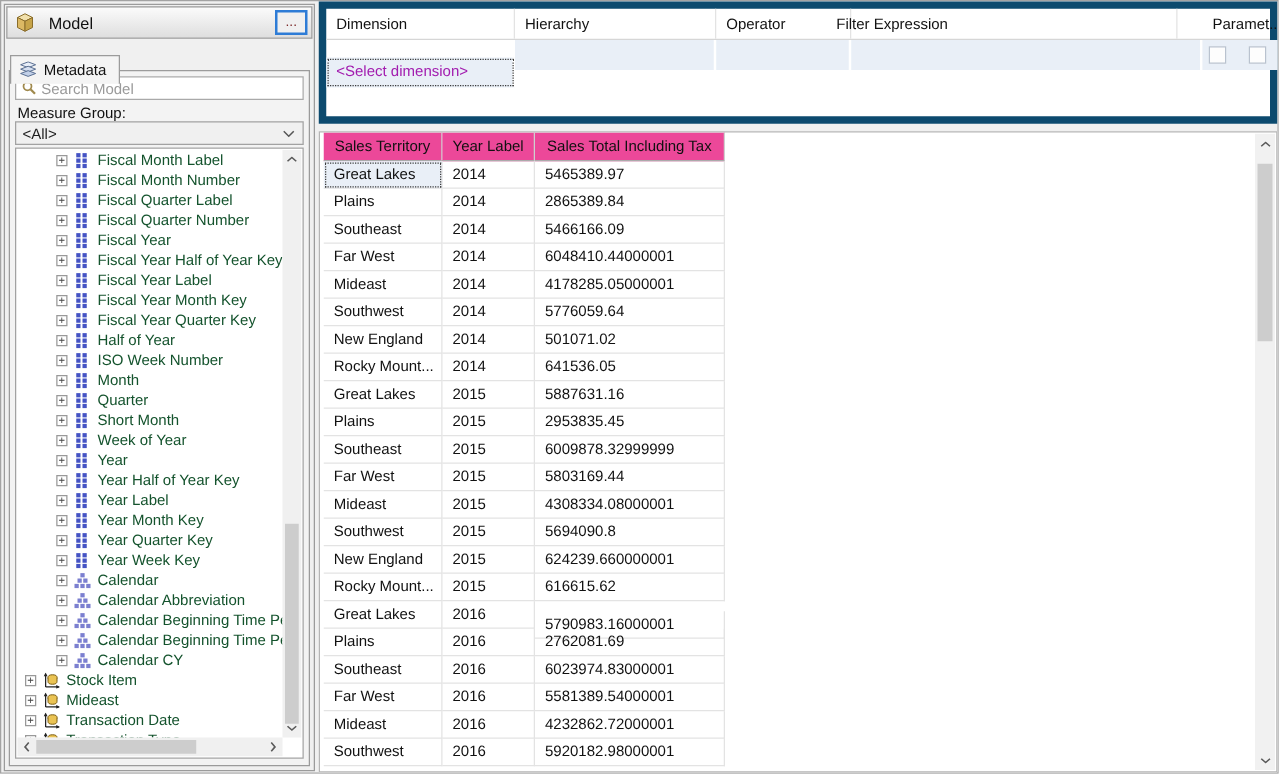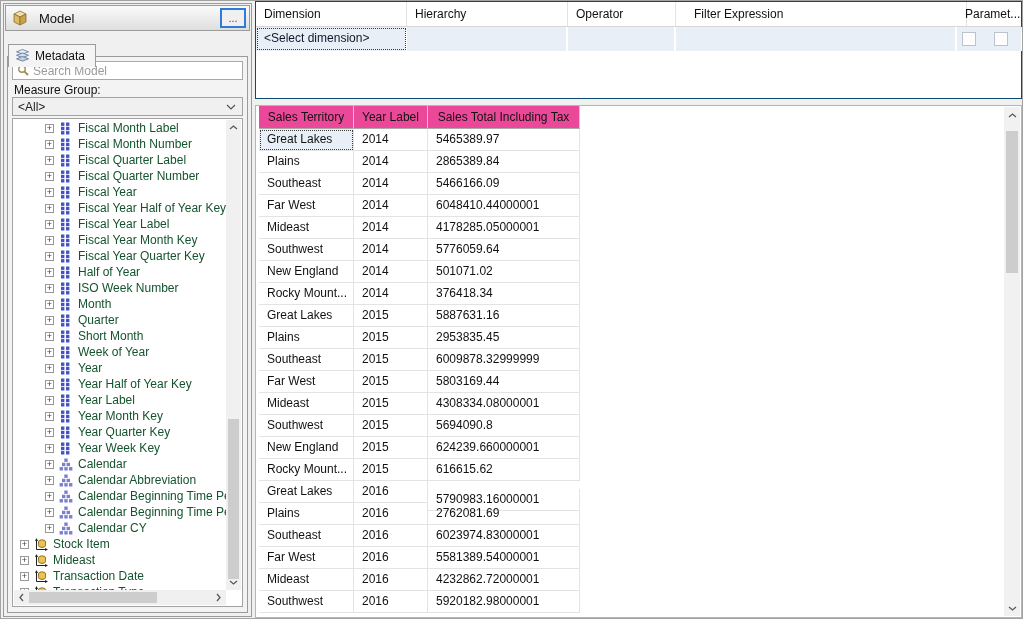--- a/index.html
+++ b/index.html
@@ -84,36 +84,36 @@
   .sb-v { top:1px; right:1px; bottom:16px; width:15px; }
   .sb-h { left:1px; right:16px; bottom:1px; height:15px; }
   .sb-btn { position:absolute; width:15px; height:15px; display:flex; align-items:center; justify-content:center; }
   .sb-thumb { position:absolute; background:#cdcdcd; }
   .sb-v .sb-thumb { left:2px; right:2px; }
   .sb-h .sb-thumb { top:2px; bottom:2px; }
 
   
   #filter-pane {
     position:absolute; left:254px; top:0; right:0; height:98px;
-    background:#fff; border:1px solid #0c4a6e;
+    background:#fff; border:6px solid #0c4a6e;
   }
   .f-header { position:absolute; left:0; top:0; right:0; height:25px; border-bottom:1px solid #d6d6d6; }
   .f-hcell {
     position:absolute; top:0; height:24px; line-height:24px;
     padding-left:8px; border-right:1px solid #e3e3e3; color:#111;
     overflow:hidden; white-space:nowrap;
   }
   .f-row { position:absolute; left:0; top:25px; right:0; height:24px; }
   .f-cell {
     position:absolute; top:0; height:24px; background:#e9eff7;
     border-right:2px solid #fff;
   }
   .f-cell.dim {
-    line-height:22px; padding-left:8px; color:#0f172a;
-    outline:1px dotted #3c3c3c; outline-offset:-2px;
+    line-height:22px; padding-left:8px; color:#a21caf;
+    outline:1px dotted #3c3c3c; outline-offset:-2px;margin-top:14px;
   }
   .checkbox {
     position:absolute; top:5px; width:14px; height:14px;
     background:#fdfdfd; border:1px solid #b9c2cf; cursor:pointer;
   }
 
   #results-pane {
     position:absolute; left:254px; top:104px; right:0; bottom:0;
     background:#fff; border:1px solid #b5b5b5; overflow:hidden;
   }
@@ -571,21 +571,21 @@
         </div>
       </div>
     </div>
   </div>
 
   <div id="filter-pane">
     <div class="f-header" id="filter-header">
         <div class="f-hcell" style="left: 0px; width: 151px;">Dimension</div>
         <div class="f-hcell" style="left: 151px; width: 161px;">Hierarchy</div>
         <div class="f-hcell" style="left: 312px; width: 108px;">Operator</div>
-        <div class="f-hcell" style="left: 430px; width: 281px;">Filter Expression</div>
+        <div class="f-hcell" style="left: 400px; width: 281px;">Filter Expression</div>
         <div class="f-hcell" style="left: 701px; width: 66px;">Paramet...</div>
       </div>
     <div class="f-row" id="filter-row">
         <div class="f-cell dim" style="left: 0px; width: 151px;">&lt;Select dimension&gt;</div>
         <div class="f-cell" style="left: 151px; width: 161px;"></div>
         <div class="f-cell" style="left: 312px; width: 108px;"></div>
         <div class="f-cell" style="left: 420px; width: 281px;"></div>
         <div class="f-cell" style="left: 701px; width: 66px;">
           <span class="checkbox" style="left: 5px;"></span>
           <span class="checkbox" style="left: 37px;"></span>
@@ -614,21 +614,21 @@
         <div class="r-cell" style="left: 98px; top: 111px; width: 74px;">2014</div>
         <div class="r-cell" style="left: 172px; top: 111px; width: 152px;">4178285.05000001</div>
         <div class="r-cell" style="left: 3px; top: 133px; width: 95px;">Southwest</div>
         <div class="r-cell" style="left: 98px; top: 133px; width: 74px;">2014</div>
         <div class="r-cell" style="left: 172px; top: 133px; width: 152px;">5776059.64</div>
         <div class="r-cell" style="left: 3px; top: 155px; width: 95px;">New England</div>
         <div class="r-cell" style="left: 98px; top: 155px; width: 74px;">2014</div>
         <div class="r-cell" style="left: 172px; top: 155px; width: 152px;">501071.02</div>
         <div class="r-cell" style="left: 3px; top: 177px; width: 95px;">Rocky Mount...</div>
         <div class="r-cell" style="left: 98px; top: 177px; width: 74px;">2014</div>
-        <div class="r-cell" style="left: 172px; top: 177px; width: 152px;">376418.34</div>
+        <div class="r-cell" style="left: 172px; top: 177px; width: 152px;">641536.05</div>
         <div class="r-cell" style="left: 3px; top: 199px; width: 95px;">Great Lakes</div>
         <div class="r-cell" style="left: 98px; top: 199px; width: 74px;">2015</div>
         <div class="r-cell" style="left: 172px; top: 199px; width: 152px;">5887631.16</div>
         <div class="r-cell" style="left: 3px; top: 221px; width: 95px;">Plains</div>
         <div class="r-cell" style="left: 98px; top: 221px; width: 74px;">2015</div>
         <div class="r-cell" style="left: 172px; top: 221px; width: 152px;">2953835.45</div>
         <div class="r-cell" style="left: 3px; top: 243px; width: 95px;">Southeast</div>
         <div class="r-cell" style="left: 98px; top: 243px; width: 74px;">2015</div>
         <div class="r-cell" style="left: 172px; top: 243px; width: 152px;">6009878.32999999</div>
         <div class="r-cell" style="left: 3px; top: 265px; width: 95px;">Far West</div>

